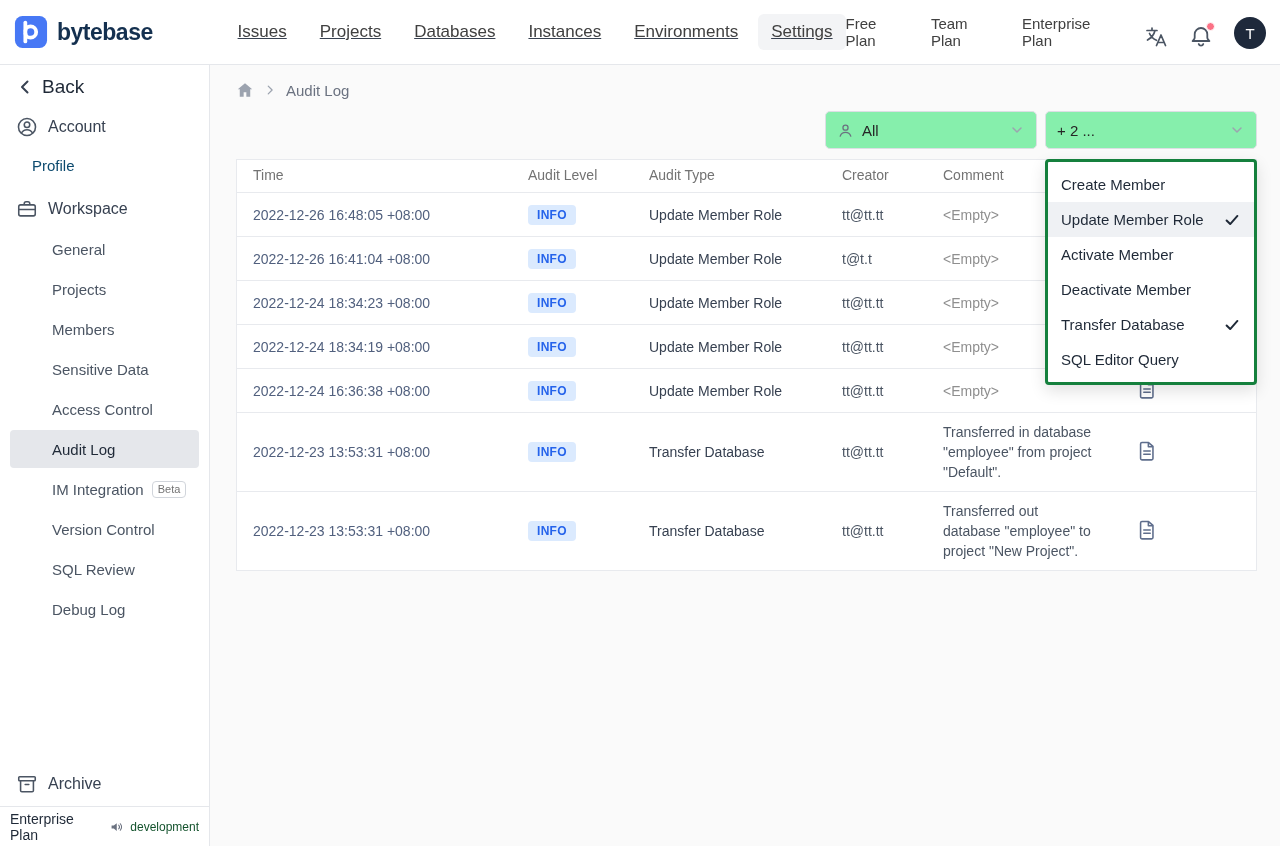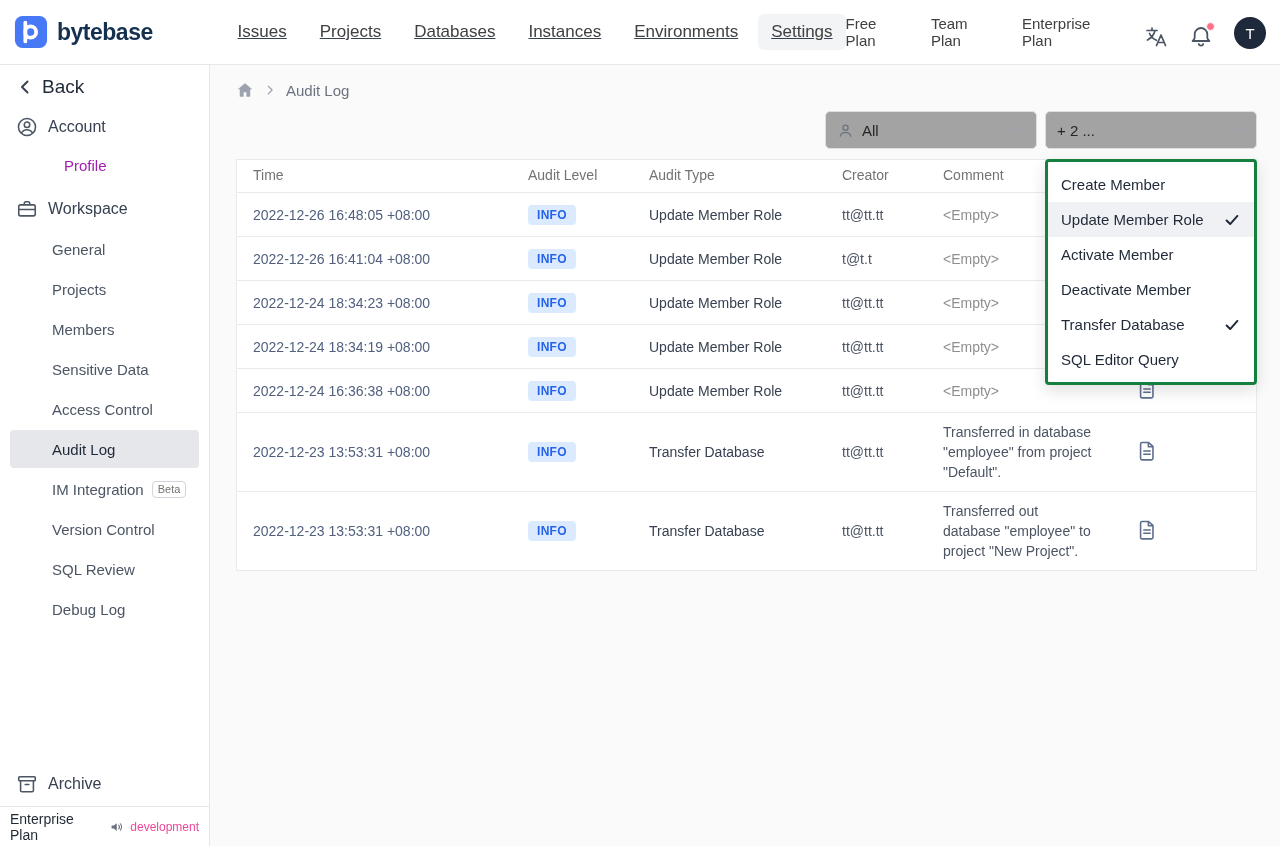--- a/index.html
+++ b/index.html
@@ -31,45 +31,45 @@
 
   
   .sidebar { width: 210px; flex: 0 0 210px; background: #fff; border-right: 1px solid #e5e7eb;
     display: flex; flex-direction: column; padding-top: 2px; }
   .back-row { height: 40px; display: flex; align-items: center; gap: 7px; padding: 0 15px;
     font-size: 19px; color: #1f2937; cursor: pointer; }
   .back-row .ic { width: 20px; height: 20px; color: #374151; }
   .section-header { height: 40px; display: flex; align-items: center; gap: 10px; padding: 0 16px;
     font-size: 16px; color: #374151; }
   .section-header .ic { width: 22px; height: 22px; color: #4b5563; }
-  .section-header.profile-gap { height: 36px; padding-left: 64px; font-size: 15px; color: #a21caf; cursor: pointer; }
+  .section-header.profile-gap { height: 36px; padding-left: 32px; font-size: 15px; color: #0c4a6e; cursor: pointer; }
   .ws-header { margin-top: 6px; }
   .side-item { height: 38px; margin: 1px 10px; display: flex; align-items: center;
     padding-left: 42px; font-size: 15px; color: #4b5563; border-radius: 4px; cursor: pointer; }
   .side-item.active { background: #e5e7eb; color: #1f2937; font-weight: 500; }
   .beta-badge { margin-left: 8px; font-size: 11px; line-height: 1; padding: 2px 5px;
     border: 1px solid #d1d5db; border-radius: 4px; color: #737373; }
   .side-spacer { flex: 1; }
   .archive-row { height: 44px; display: flex; align-items: center; gap: 10px; padding: 0 16px;
     font-size: 16px; color: #374151; cursor: pointer; }
   .archive-row .ic { width: 22px; height: 22px; color: #4b5563; }
   .side-footer { height: 40px; border-top: 1px solid #e5e7eb; display: flex; align-items: center;
     gap: 6px; padding: 0 10px; }
   .side-footer .plan { font-size: 14px; color: #1f2937; }
   .side-footer .ic { width: 16px; height: 16px; color: #6b7280; }
-  .side-footer .env { font-size: 12px; color: #ec4899; }
+  .side-footer .env { font-size: 12px; color: #14532d; }
 
   
   .main { flex: 1; background: #fafafa; position: relative; padding: 10px 23px 0 26px; overflow: hidden; }
   .breadcrumb { height: 30px; display: flex; align-items: center; gap: 9px; color: #6b7280; font-size: 15px; }
   .breadcrumb .ic-home { width: 18px; height: 18px; color: #9ca3af; cursor: pointer; }
   .breadcrumb .ic-sep { width: 14px; height: 14px; color: #9ca3af; }
 
   .filters { display: flex; justify-content: flex-end; gap: 8px; margin: 6px 0 10px; }
-  .select { width: 212px; height: 38px; background: #a3a3a3; border: 1px solid #dcdfe4; border-radius: 5px;
+  .select { width: 212px; height: 38px; background: #86efac; border: 1px solid #dcdfe4; border-radius: 5px;
     display: flex; align-items: center; gap: 8px; padding: 0 11px; font-size: 15px; color: #262626; cursor: pointer; }
   .select .ic-lead { width: 17px; height: 17px; color: #6b7280; }
   .select .chev { margin-left: auto; width: 16px; height: 16px; color: #9ca3af; }
 
   
   .table-wrap { background: #fff; border: 1px solid #e8eaee; border-bottom: none; }
   table { width: 100%; border-collapse: collapse; table-layout: fixed; font-size: 14px; }
   col.w-time { width: 275px; } col.w-level { width: 121px; } col.w-type { width: 193px; }
   col.w-creator { width: 101px; } col.w-comment { width: 181px; } col.w-action { width: 148px; }
   thead th { text-align: left; font-weight: 400; font-size: 14px; color: #737373;

